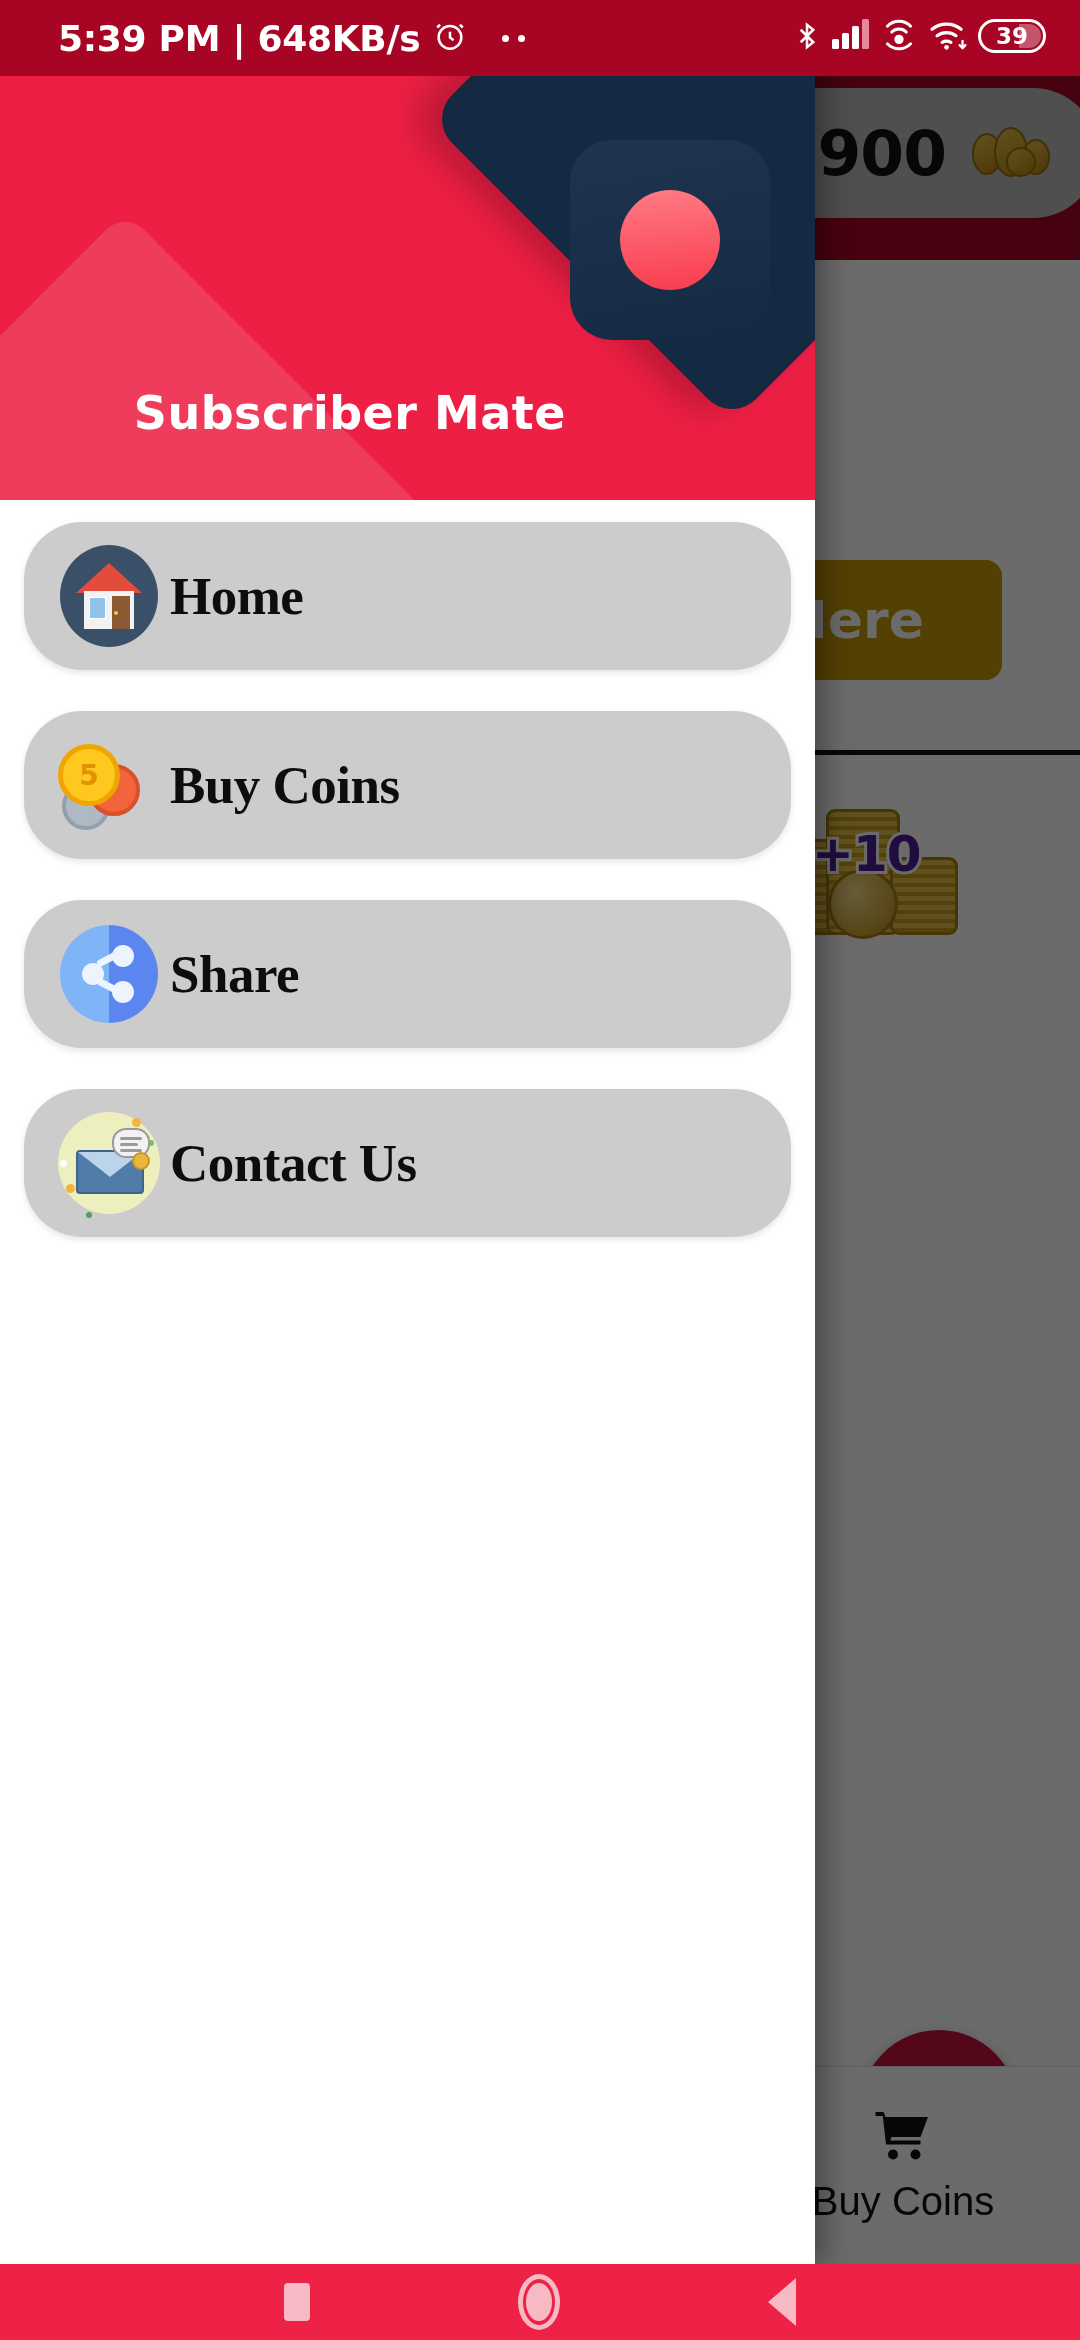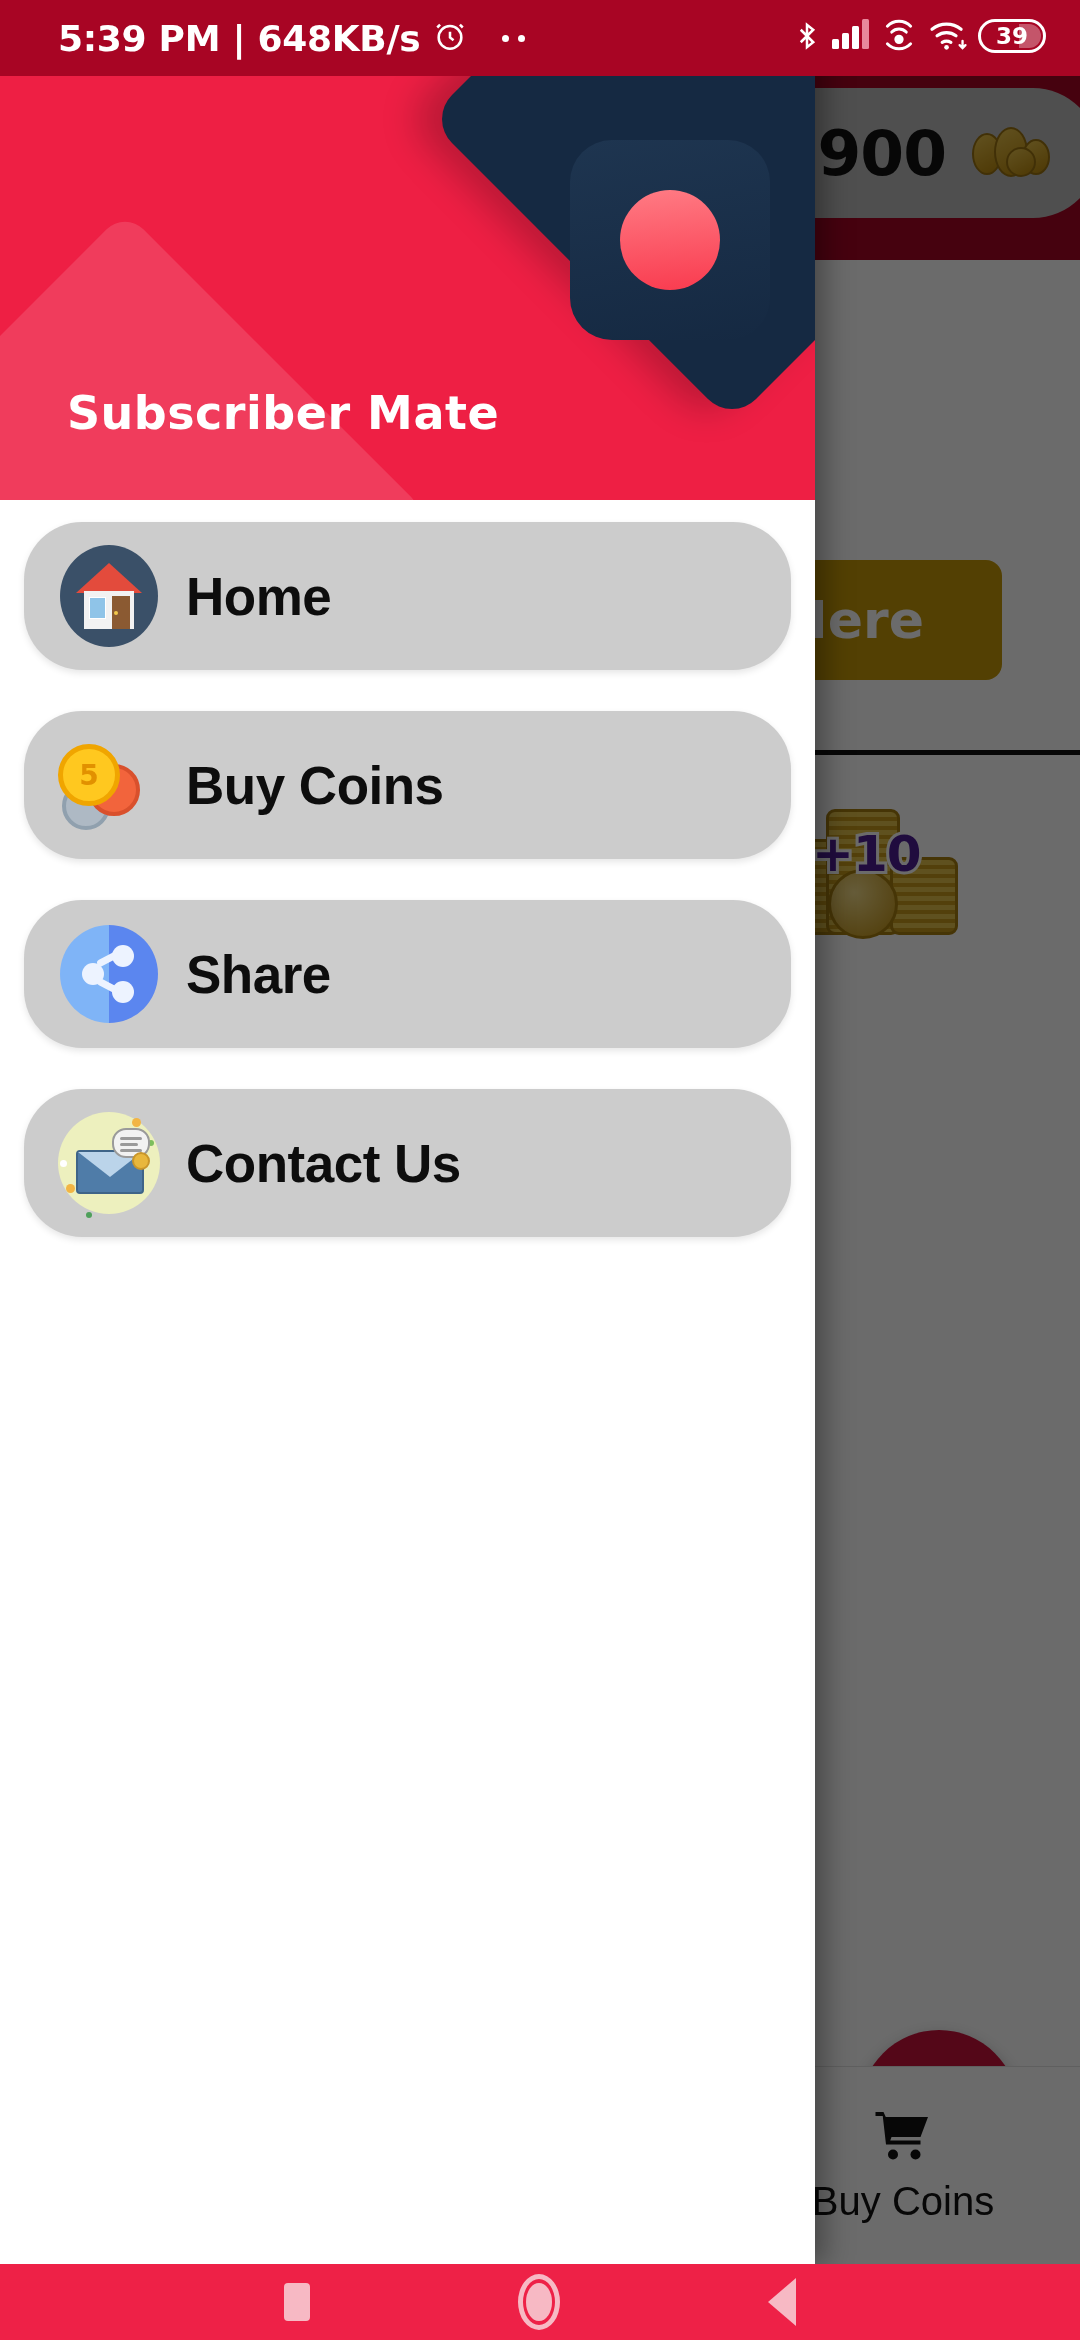--- a/index.html
+++ b/index.html
@@ -154,38 +154,38 @@
     background:linear-gradient(175deg,#FF7B84,#F93B4F);
   }
   .hdr-name {
     position:absolute; left:0; top:296px; width:566px;
     text-align:center; color:#fff;
     font-family:"DejaVu Sans", sans-serif;
     font-weight:bold; font-size:44px; letter-spacing:.5px;
   }
   .hdr-sub {
     position:absolute; left:0; top:386px; width:566px;
-    text-align:center; color:#fff;
+    text-align:right; color:#fff;
     font-family:"DejaVu Sans", sans-serif;
     font-weight:bold; font-size:46px; letter-spacing:.5px;
   }
 
   .menu { padding:22px 24px 0 24px; }
   .menu-item {
     display:flex; align-items:center;
     height:148px; margin-bottom:41px;
     background:#CCCCCC; border-radius:58px;
     padding-left:30px;
     box-shadow:0 3px 7px rgba(0,0,0,.10);
   }
   .mi-icon { width:110px; height:110px; flex:none; position:relative; }
   .mi-label {
-    font-family:Liberation Sans, sans-serif;
+    font-family:Liberation Serif, serif;
     font-weight:bold; font-size:53px; color:#0d0d0d;
-    margin-left:22px; letter-spacing:-.5px; white-space:nowrap;
+    margin-left:6px; letter-spacing:-.5px; white-space:nowrap;
   }
 
   
   .ic-home-circle {
     position:absolute; left:6px; top:4px; width:98px; height:102px;
     border-radius:50%; background:#3A5068;
   }
   .ic-home-roof {
     position:absolute; left:22px; top:22px; width:0; height:0;
     border-left:33px solid transparent; border-right:33px solid transparent;

